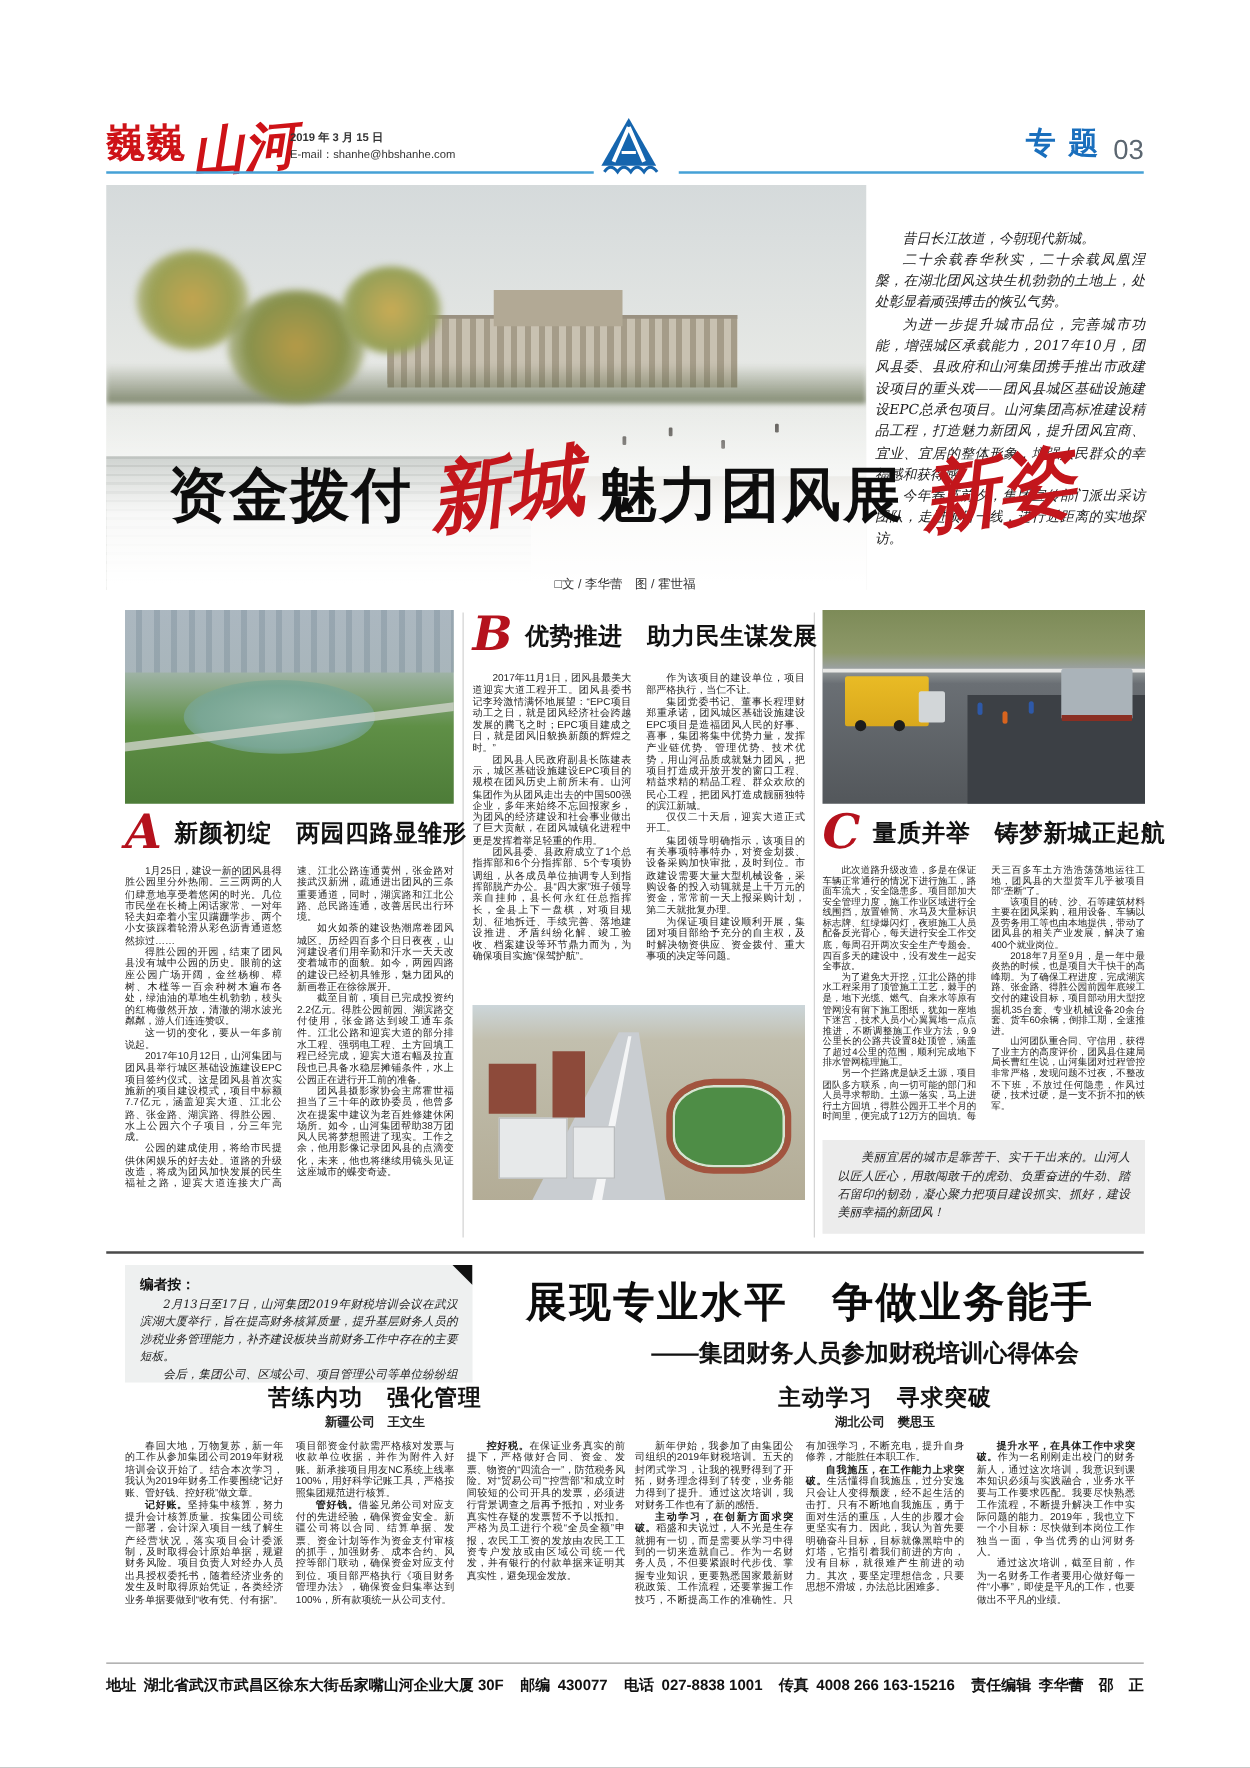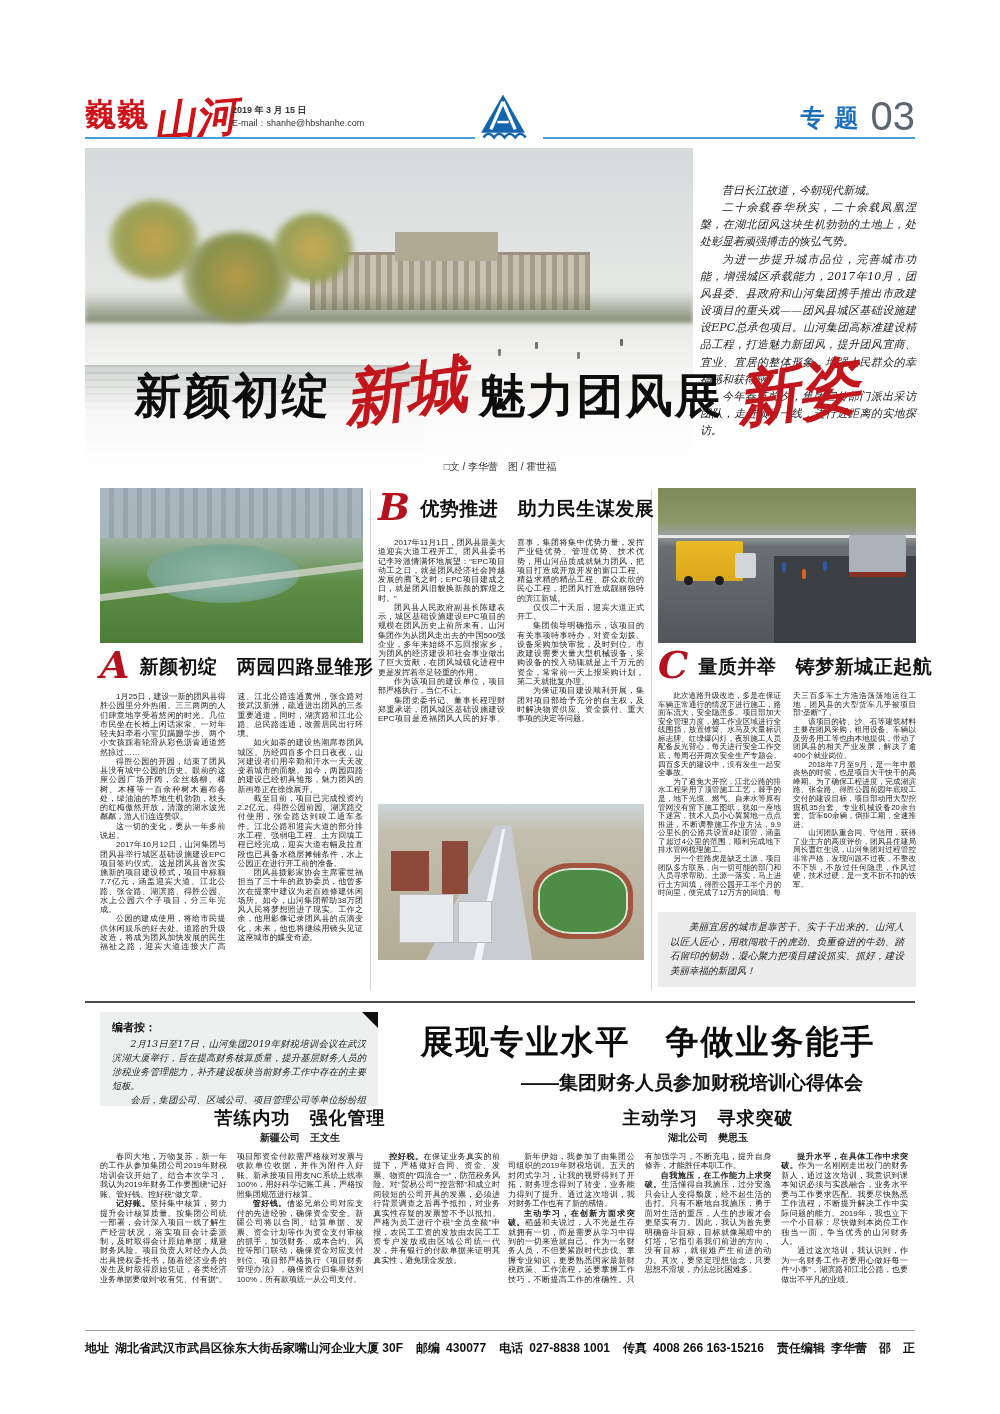--- a/index.html
+++ b/index.html
@@ -8,21 +8,21 @@
   .abs{position:absolute;}
   
   .masthead{left:85px;top:94px;display:flex;align-items:flex-end;}
   .mast-bold{font-family:"DejaVu Serif",serif;font-weight:900;font-size:31px;color:#ce1217;letter-spacing:1px;}
   .mast-script{font-family:"DejaVu Serif",serif;font-style:italic;font-weight:800;font-size:42px;line-height:.8;
                color:#ce1217;transform:rotate(-5deg);margin-left:4px;}
   .dateblock{left:232px;top:104px;font-size:9px;line-height:1.4;color:#333;}
   .dateblock .d1{font-weight:bold;}
   .pagetag{right:85px;top:98px;left:auto;display:flex;align-items:flex-end;}
   .ptag-label{color:#1a6fbd;font-size:24px;font-weight:700;letter-spacing:10px;}
-  .ptag-num{color:#5b6670;font-size:40px;line-height:.9;margin-left:2px;}
+  .ptag-num{color:#5b6670;font-size:22px;line-height:.9;margin-left:2px;}
   .hline{height:2px;background:#45a1d6;top:137px;}
   .hl-left{left:85px;width:390px;}
   .hl-right{left:543px;width:372px;}
   .logo{left:477px;top:92px;width:52px;height:52px;}
   
   .photo{overflow:hidden;}
   #photo-main{left:85px;top:148px;width:608px;height:324px;background:linear-gradient(180deg,#d5dadb 0%,#e6e8e5 45%,#eef0ec 100%);}
   .pm-bldg{left:37%;top:33%;width:46%;height:17%;background:repeating-linear-gradient(90deg,#a59c89 0 5px,#c8c1b1 5px 11px);box-shadow:0 -3px 0 #9a9181;}
   .pm-treeline{left:0;top:44%;width:100%;height:10%;background:linear-gradient(180deg,rgba(90,100,70,0),rgba(96,106,74,.75));filter:blur(2px);}
   .blob{position:absolute;border-radius:50%;filter:blur(3px);}
@@ -135,21 +135,21 @@
   <div class="abs pm-fade"></div>
 
   <div class="abs intro">
     <p>昔日长江故道，今朝现代新城。</p>
     <p>二十余载春华秋实，二十余载凤凰涅槃，在湖北团风这块生机勃勃的土地上，处处彰显着顽强搏击的恢弘气势。</p>
     <p>为进一步提升城市品位，完善城市功能，增强城区承载能力，2017年10月，团风县委、县政府和山河集团携手推出市政建设项目的重头戏——团风县城区基础设施建设EPC总承包项目。山河集团高标准建设精品工程，打造魅力新团风，提升团风宜商、宜业、宜居的整体形象，增强人民群众的幸福感和获得感。</p>
     <p>今年春节前夕，集团宣传部门派出采访团队，走进项目一线，进行近距离的实地探访。</p>
   </div>
 
   <div class="abs headline">
-    <span class="hl-black">新颜初绽</span>
+    <span class="hl-black">资金拨付</span>
     <span class="hl-red">新城</span>
     <span class="hl-black">魅力团风展</span>
     <span class="hl-red">新姿</span>
   </div>
   <div class="abs byline">□文 / 李华蕾　图 / 霍世福</div>
 
   <div class="abs vdiv" style="left:370px;"></div>
   <div class="abs vdiv" style="left:651px;"></div>
 
   <div class="abs photo" id="photo-a">
@@ -172,20 +172,21 @@
     <p>团风县摄影家协会主席霍世福担当了三十年的政协委员，他曾多次在提案中建议为老百姓修建休闲场所。如今，山河集团帮助38万团风人民将梦想照进了现实。工作之余，他用影像记录团风县的点滴变化，未来，他也将继续用镜头见证这座城市的蝶变奇迹。</p>
   </div>
 
   <div class="abs sec-head" style="left:378px;top:492px;">
     <span class="sec-letter">B</span>
     <span class="sec-title">优势推进　助力民生谋发展</span>
   </div>
   <div class="abs body-text" style="left:378px;top:538px;width:266px;height:258px;">
     <p>2017年11月1日，团风县最美大道迎宾大道工程开工。团风县委书记李玲激情满怀地展望：“EPC项目动工之日，就是团风经济社会跨越发展的腾飞之时；EPC项目建成之日，就是团风旧貌换新颜的辉煌之时。”</p>
     <p>团风县人民政府副县长陈建表示，城区基础设施建设EPC项目的规模在团风历史上前所未有。山河集团作为从团风走出去的中国500强企业，多年来始终不忘回报家乡，为团风的经济建设和社会事业做出了巨大贡献，在团风城镇化进程中更是发挥着举足轻重的作用。</p>
+    <p>团风县委、县政府成立了1个总指挥部和6个分指挥部、5个专项协调组，从各成员单位抽调专人到指挥部脱产办公。县“四大家”班子领导亲自挂帅，县长何永红任总指挥长，全县上下一盘棋，对项目规划、征地拆迁、手续完善、落地建设推进、矛盾纠纷化解、竣工验收、档案建设等环节鼎力而为，为确保项目实施“保驾护航”。</p>
     <p>作为该项目的建设单位，项目部严格执行，当仁不让。</p>
     <p>集团党委书记、董事长程理财郑重承诺，团风城区基础设施建设EPC项目是造福团风人民的好事、喜事，集团将集中优势力量，发挥产业链优势、管理优势、技术优势，用山河品质成就魅力团风，把项目打造成开放开发的窗口工程、精益求精的精品工程、群众欢欣的民心工程，把团风打造成靓丽独特的滨江新城。</p>
     <p>仅仅二十天后，迎宾大道正式开工。</p>
     <p>集团领导明确指示，该项目的有关事项特事特办，对资金划拨、设备采购加快审批，及时到位。市政建设需要大量大型机械设备，采购设备的投入动辄就是上千万元的资金，常常前一天上报采购计划，第二天就批复办理。</p>
     <p>为保证项目建设顺利开展，集团对项目部给予充分的自主权，及时解决物资供应、资金拨付、重大事项的决定等问题。</p>
   </div>
   <div class="abs photo" id="photo-b">
     <div class="abs pb-road"></div>
     <div class="abs pb-roadline"></div>
     <span class="pb-bldg" style="left:5%;top:30%;width:14%;height:26%;"></span>
@@ -244,21 +245,21 @@
     <p><b class="lead"></b><span>春回大地，万物复苏，新一年的工作从参加集团公司2019年财税培训会议开始了。结合本次学习，我认为2019年财务工作要围绕“记好账、管好钱、控好税”做文章。</span></p>
     <p><b class="lead">记好账。</b><span>坚持集中核算，努力提升会计核算质量。按集团公司统一部署，会计深入项目一线了解生产经营状况，落实项目会计委派制，及时取得会计原始单据，规避财务风险。项目负责人对经办人员出具授权委托书，随着经济业务的发生及时取得原始凭证，各类经济业务单据要做到“收有凭、付有据”。项目部资金付款需严格核对发票与收款单位收据，并作为附件入好账。新承接项目用友NC系统上线率100%，用好科学记账工具，严格按照集团规范进行核算。</span></p>
     <p><b class="lead">管好钱。</b><span>借鉴兄弟公司对应支付的先进经验，确保资金安全。新疆公司将以合同、结算单据、发票、资金计划等作为资金支付审核的抓手，加强财务、成本合约、风控等部门联动，确保资金对应支付到位。项目部严格执行《项目财务管理办法》，确保资金归集率达到100%，所有款项统一从公司支付。</span></p>
     <p><b class="lead">控好税。</b><span>在保证业务真实的前提下，严格做好合同、资金、发票、物资的“四流合一”，防范税务风险。对“贸易公司”“控营部”和成立时间较短的公司开具的发票，必须进行背景调查之后再予抵扣，对业务真实性存疑的发票暂不予以抵扣。严格为员工进行个税“全员全额”申报，农民工工资的发放由农民工工资专户发放或由区域公司统一代发，并有银行的付款单据来证明其真实性，避免现金发放。</span></p>
   </div>
   <div class="abs art-body" style="left:508px;">
     <p><b class="lead"></b><span>新年伊始，我参加了由集团公司组织的2019年财税培训。五天的封闭式学习，让我的视野得到了开拓，财务理念得到了转变，业务能力得到了提升。通过这次培训，我对财务工作也有了新的感悟。</span></p>
     <p><b class="lead">主动学习，在创新方面求突破。</b><span>稻盛和夫说过，人不光是生存就拥有一切，而是需要从学习中得到的一切来造就自己。作为一名财务人员，不但要紧跟时代步伐、掌握专业知识，更要熟悉国家最新财税政策、工作流程，还要掌握工作技巧，不断提高工作的准确性。只有加强学习，不断充电，提升自身修养，才能胜任本职工作。</span></p>
     <p><b class="lead">自我施压，在工作能力上求突破。</b><span>生活懂得自我施压，过分安逸只会让人变得颓废，经不起生活的击打。只有不断地自我施压，勇于面对生活的重压，人生的步履才会更坚实有力。因此，我认为首先要明确奋斗目标，目标就像黑暗中的灯塔，它指引着我们前进的方向，没有目标，就很难产生前进的动力。其次，要坚定理想信念，只要思想不滑坡，办法总比困难多。</span></p>
     <p><b class="lead">提升水平，在具体工作中求突破。</b><span>作为一名刚刚走出校门的财务新人，通过这次培训，我意识到课本知识必须与实践融合，业务水平要与工作要求匹配。我要尽快熟悉工作流程，不断提升解决工作中实际问题的能力。2019年，我也立下一个小目标：尽快做到本岗位工作独当一面，争当优秀的山河财务人。</span></p>
-    <p><b class="lead"></b><span>通过这次培训，我认识到，作为一名财务工作者要用心做好每一件“小事”，湖滨路和江北公路，也要做出不平凡的业绩。</span></p>
+    <p><b class="lead"></b><span>通过这次培训，截至目前，作为一名财务工作者要用心做好每一件“小事”，即使是平凡的工作，也要做出不平凡的业绩。</span></p>
   </div>
 
   <div class="abs footline"></div>
   <div class="abs footer">
     <span><span class="lbl">地址</span><span class="val">湖北省武汉市武昌区徐东大街岳家嘴山河企业大厦 30F</span></span>
     <span><span class="lbl">邮编</span><span class="val">430077</span></span>
     <span><span class="lbl">电话</span><span class="val">027-8838 1001</span></span>
     <span><span class="lbl">传真</span><span class="val">4008 266 163-15216</span></span>
     <span><span class="lbl">责任编辑</span><span class="val">李华蕾　邵　正</span></span>
   </div>

